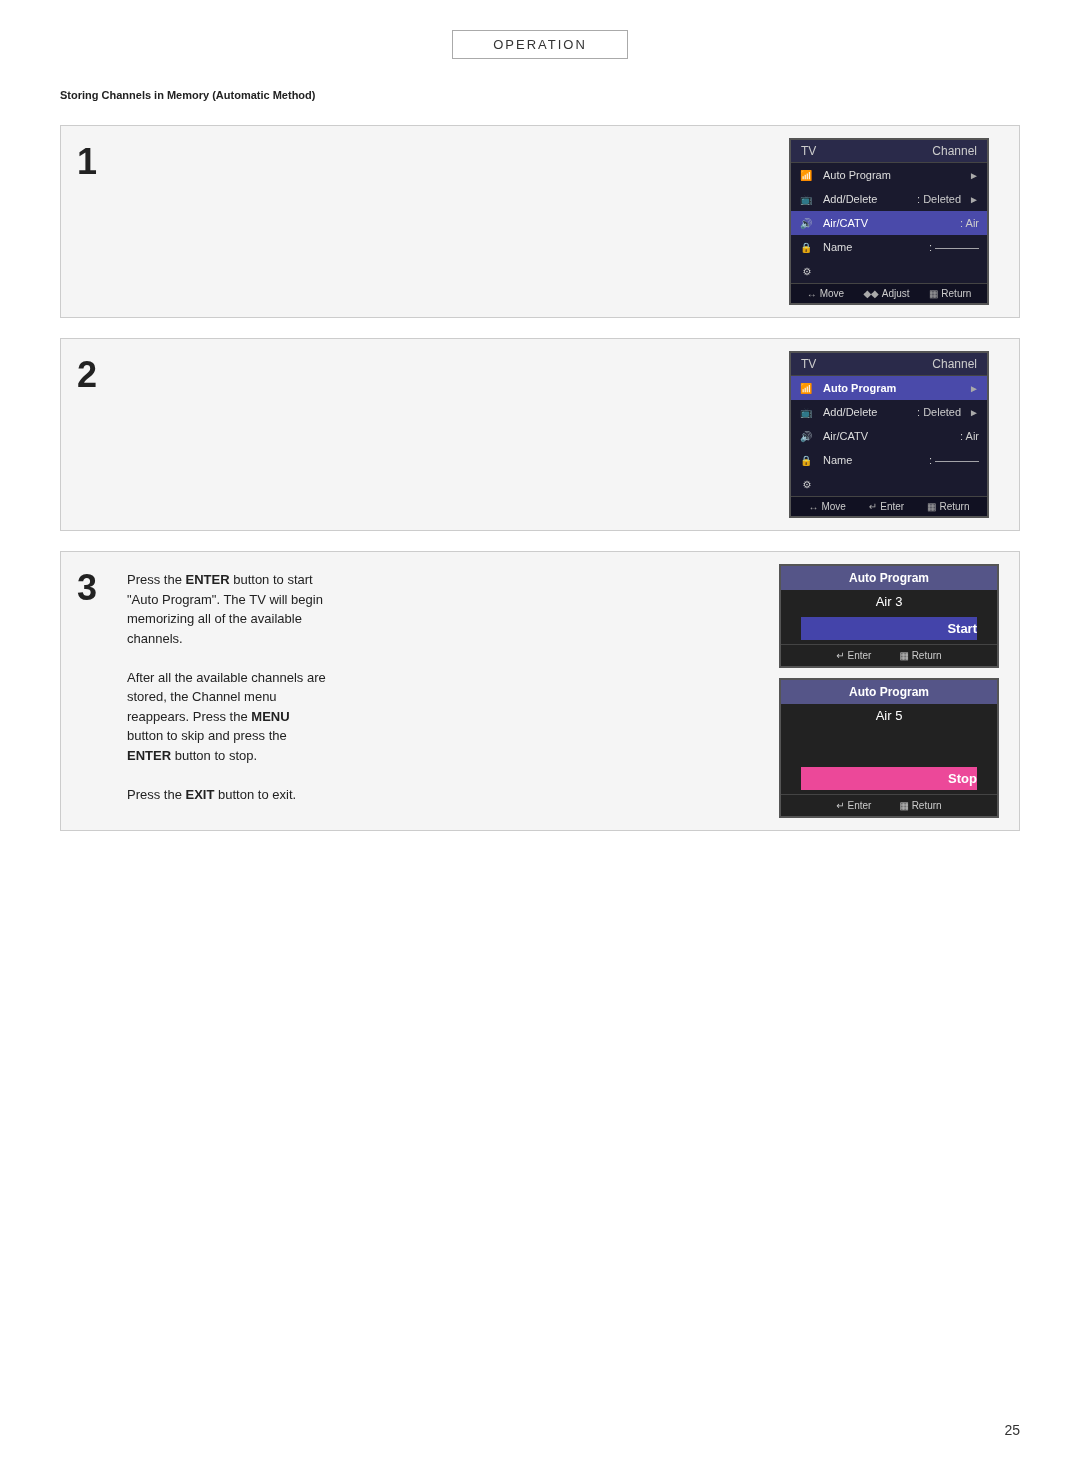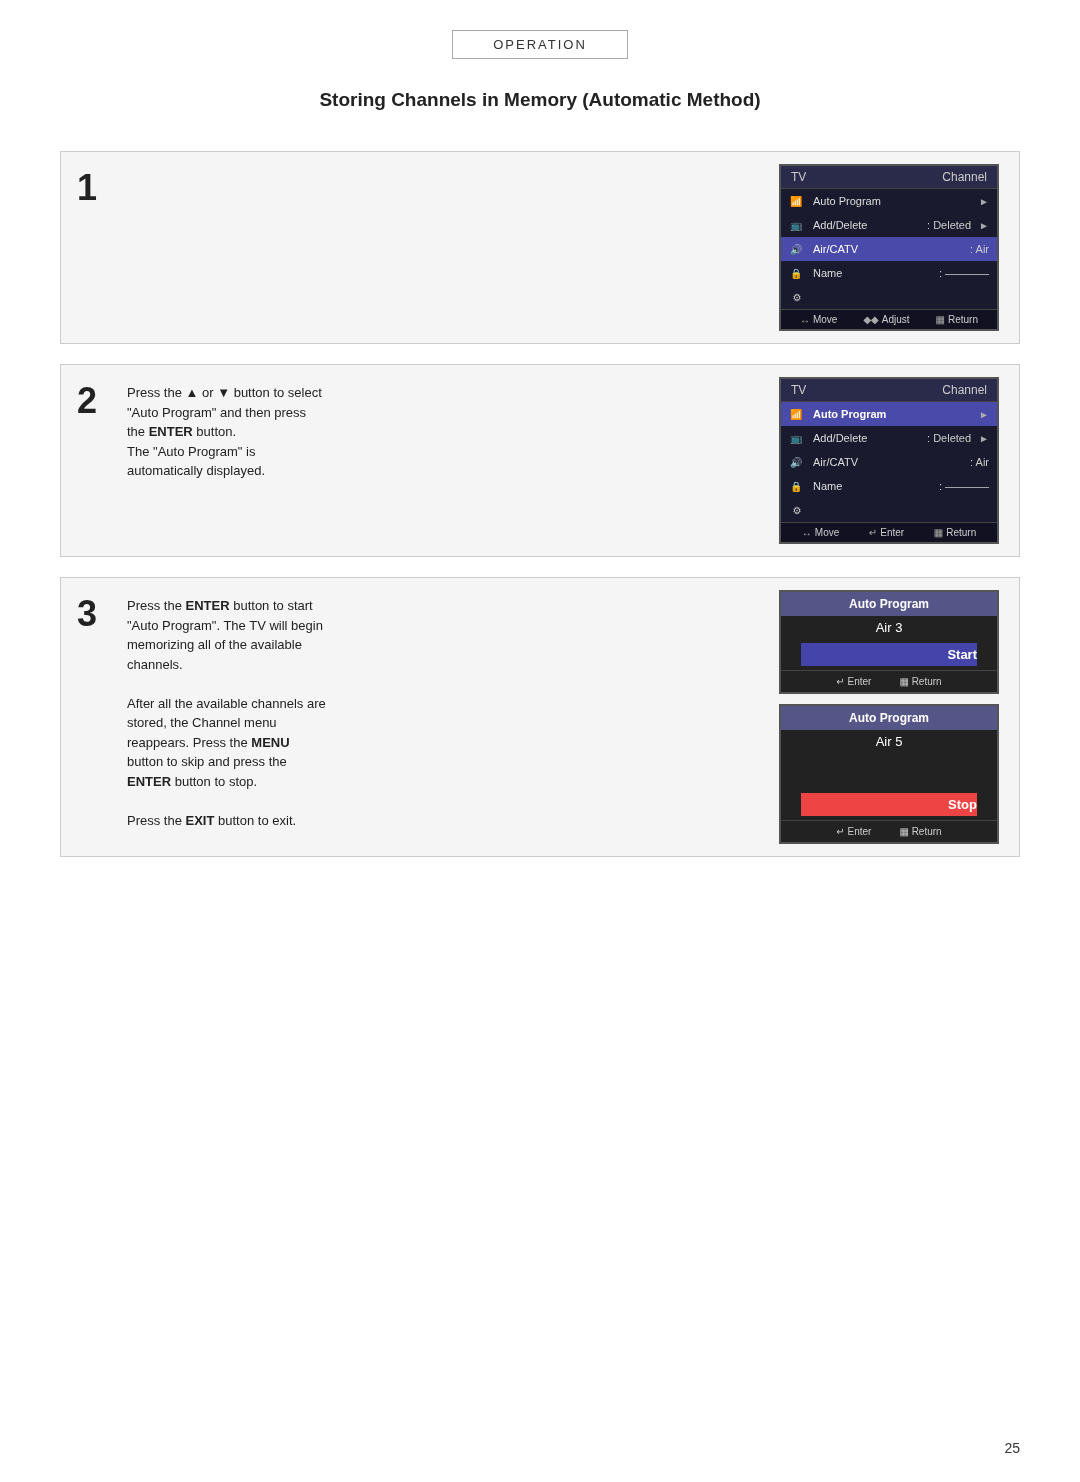--- a/index.html
+++ b/index.html
@@ -29,24 +29,23 @@
       text-transform: uppercase;
     }
 
     
     .main-content {
       padding: 20px 60px 60px 60px;
     }
 
     
     .section-title {
-      font-size: 19px;
-      font-weight: bold;
-      text-align: center;
-      margin-bottom: 40px;
+      font-size: 11px;
+      font-weight: bold;
+      margin-bottom: 24px;
     }
 
     
     .step-block {
       display: flex;
       flex-direction: row;
       border: 1px solid #ccc;
       margin-bottom: 20px;
       background: #f5f5f5;
     }
@@ -83,21 +82,21 @@
       display: flex;
       align-items: center;
       justify-content: center;
       padding: 12px;
     }
 
     
     .tv-menu {
       background: #1a1a2e;
       border: 2px solid #555;
-      width: 220px;
+      width: 200px;
       font-size: 12px;
       color: #fff;
     }
 
     .tv-menu-header {
       display: flex;
       justify-content: space-between;
       background: #2a2a4a;
       padding: 4px 10px;
       font-size: 12px;
@@ -203,21 +202,21 @@
       background: #4444aa;
       text-align: right;
       margin: 4px 20px;
       padding: 4px 0;
       font-size: 13px;
       font-weight: bold;
       color: #fff;
     }
 
     .auto-prog-btn.stop {
-      background: #ef4444;
+      background: #ec4899;
       margin-top: 40px;
     }
 
     .auto-prog-footer {
       display: flex;
       justify-content: center;
       gap: 28px;
       padding: 5px;
       font-size: 10px;
       color: #ccc;
@@ -243,21 +242,21 @@
       align-items: center;
       padding: 16px;
       font-size: 13px;
       color: #222;
       line-height: 1.5;
     }
 
     
     .page-number {
       position: absolute;
-      bottom: 26px;
+      bottom: 44px;
       right: 60px;
       font-size: 14px;
       color: #333;
     }
 
     
     .operation-label {
       font-variant: small-caps;
       letter-spacing: 2px;
       font-size: 13px;
@@ -331,24 +330,20 @@
             <span>Return</span>
           </div>
         </div>
       </div>
     </div>
   </div>
 
   <div class="step-block">
     <div class="step-left">
       <div class="step-number">2</div>
-      <div class="step-text">
-        Press the ▲ or ▼ button to select "Auto Program" and then press the <b>ENTER</b> button.<br>
-        The "Auto Program" is automatically displayed.
-      </div>
     </div>
     <div class="step-screen">
       <div class="tv-menu">
         <div class="tv-menu-header">
           <span>TV</span>
           <span>Channel</span>
         </div>
 
         <div class="tv-menu-row highlighted">
           <div class="tv-icon">📶</div>

